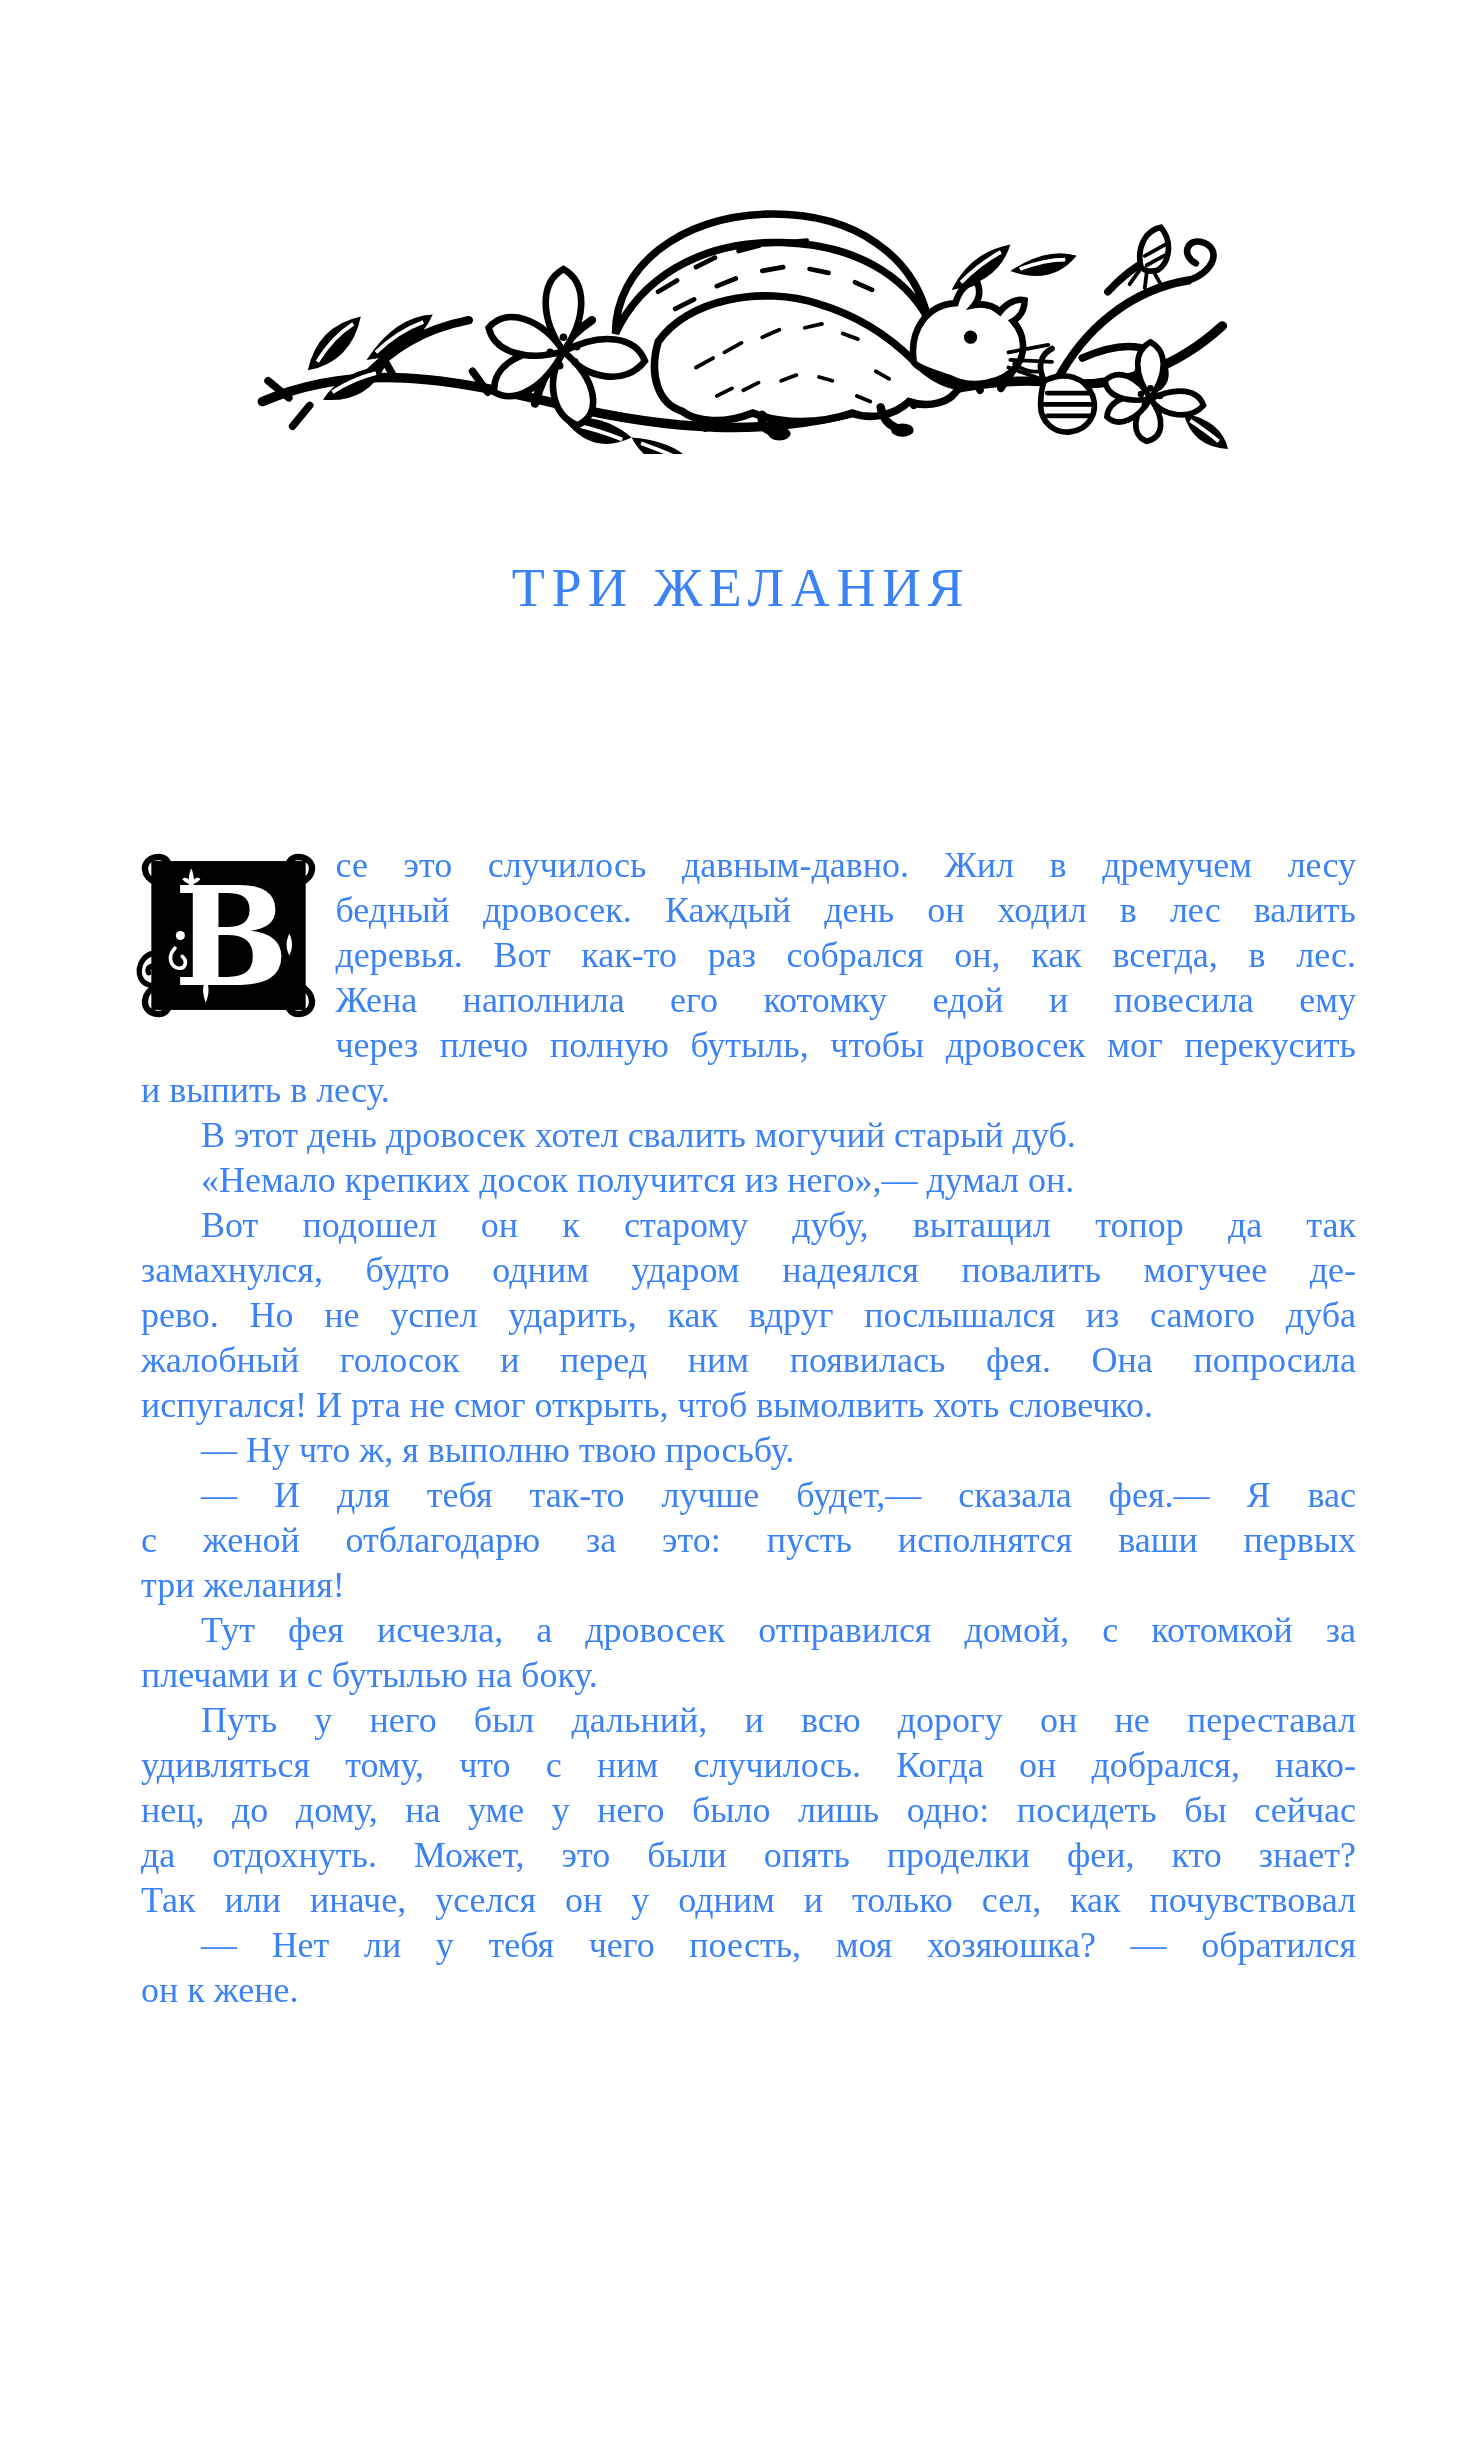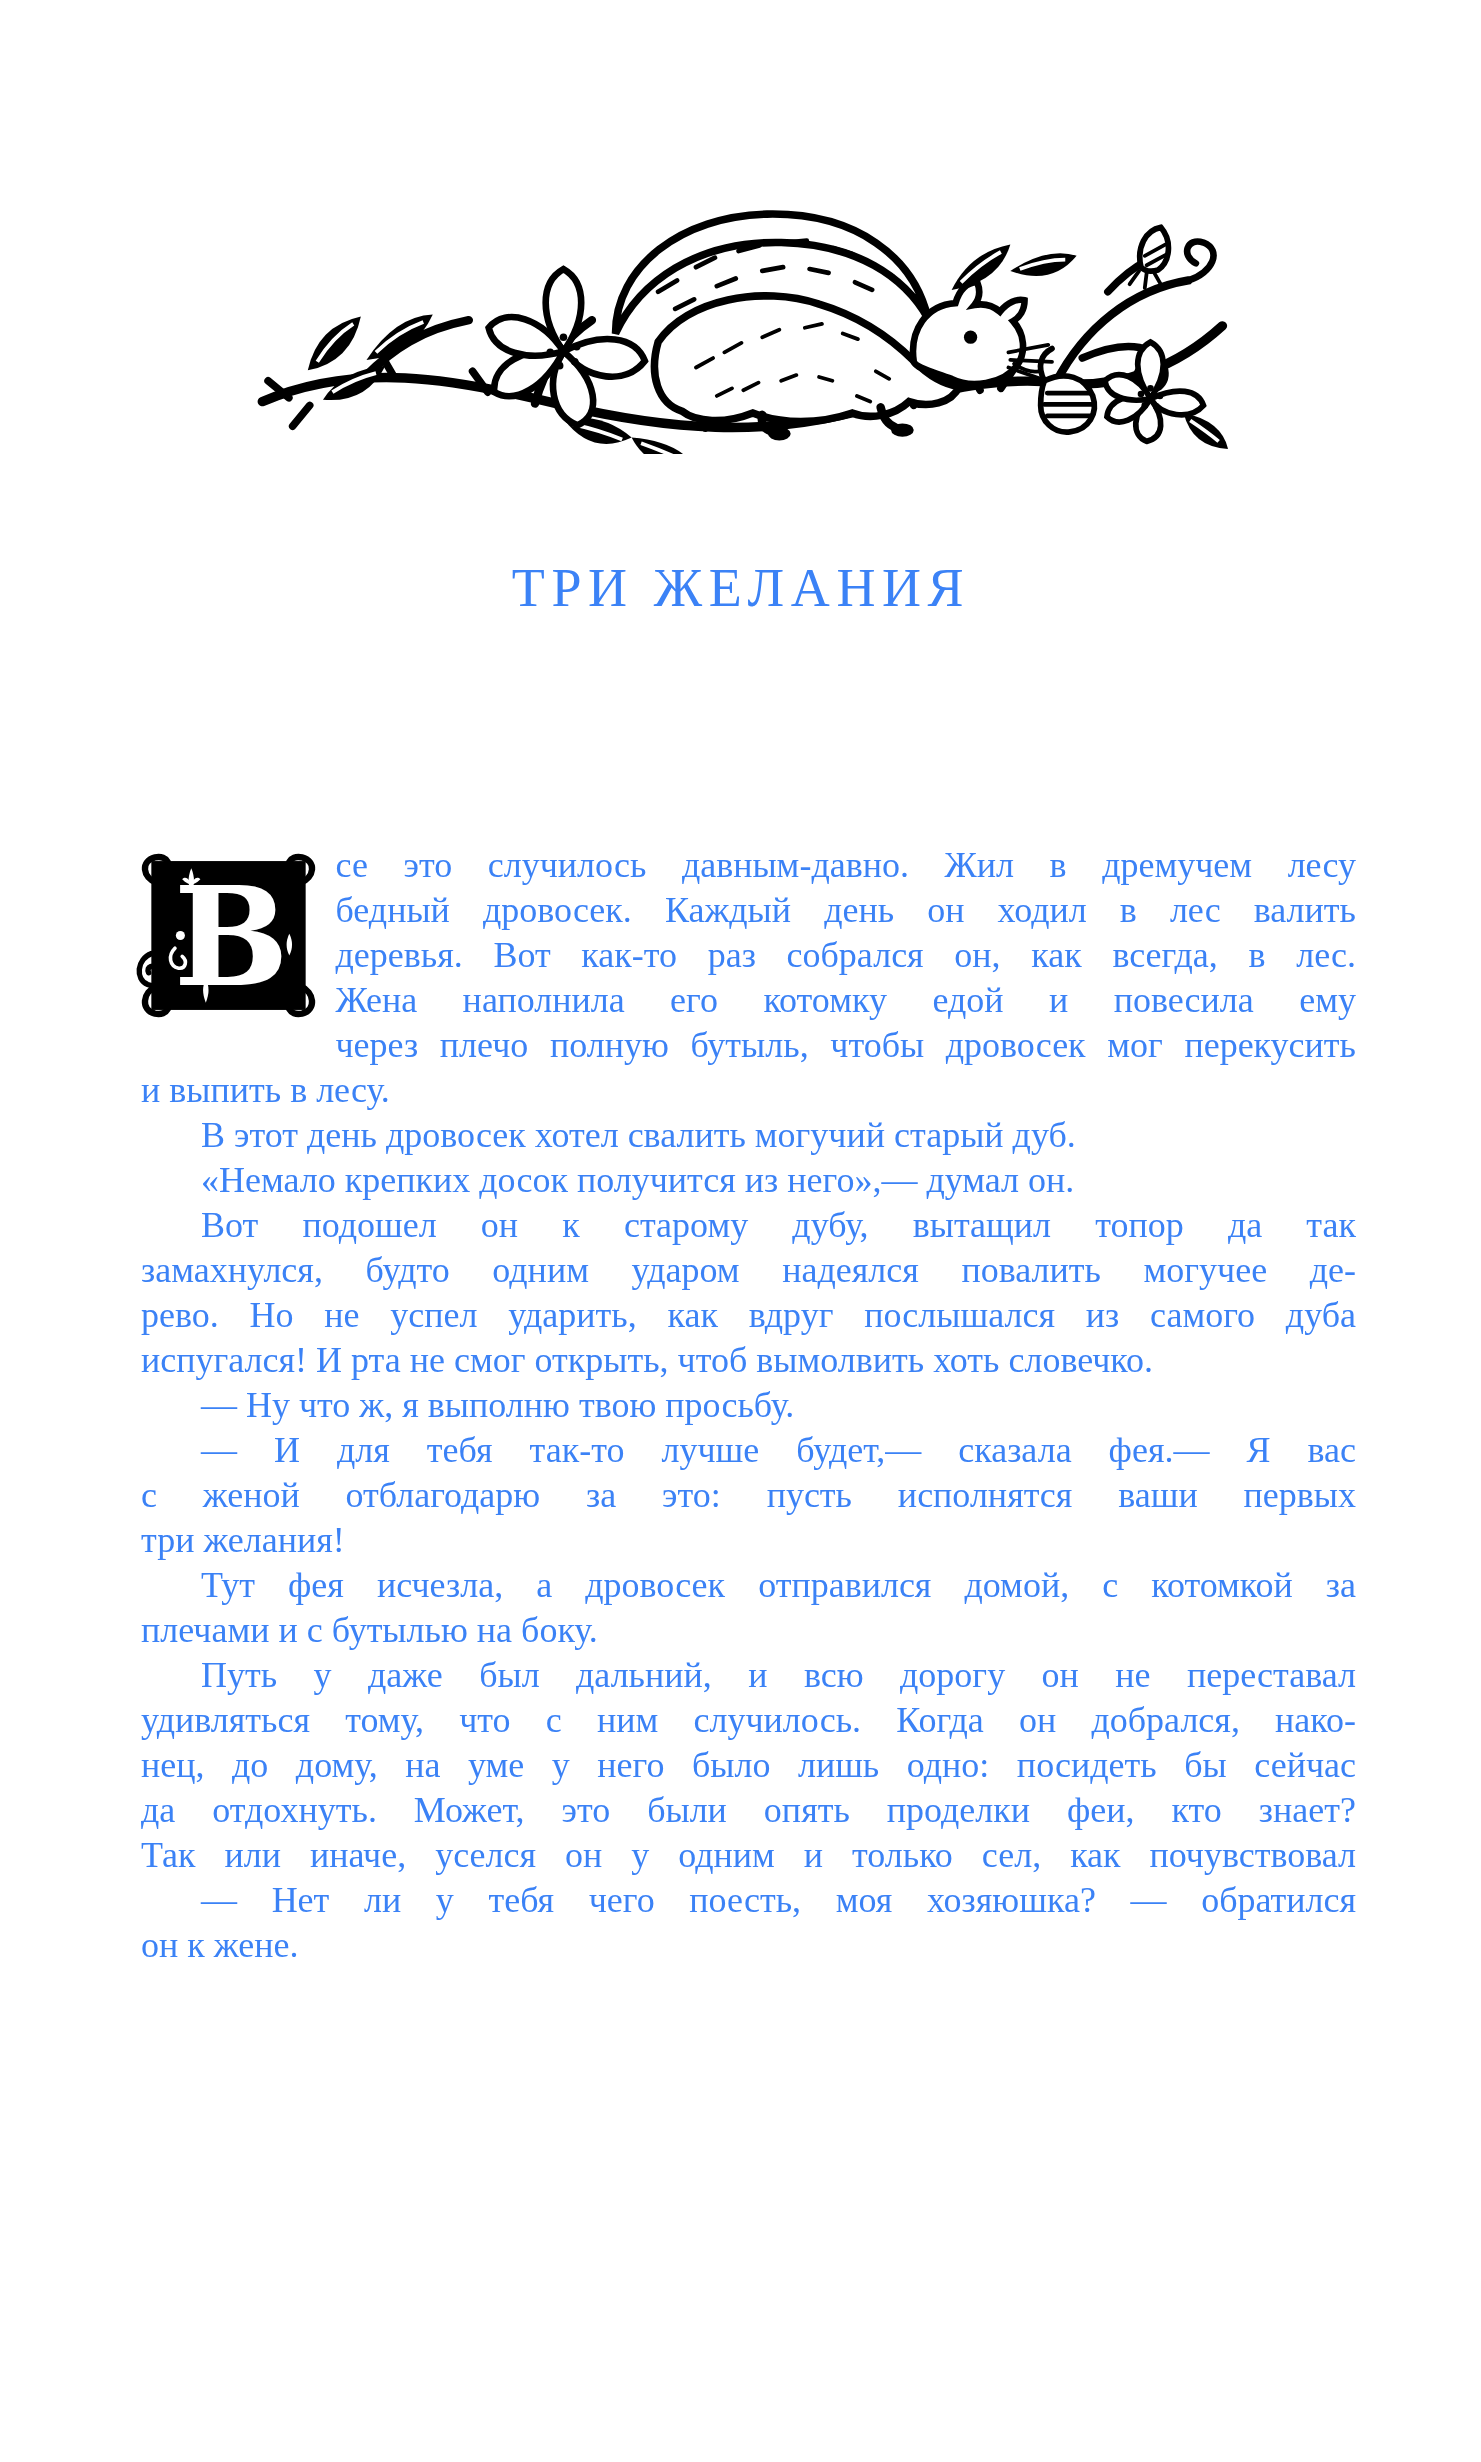--- a/index.html
+++ b/index.html
@@ -198,36 +198,37 @@
       <div class="paragraph">
         <div class="line indent">В этот день дровосек хотел свалить могучий старый дуб.</div>
       </div>
       <div class="paragraph">
         <div class="line indent">«Немало крепких досок получится из него»,— думал он.</div>
       </div>
       <div class="paragraph">
         <div class="line just indent">Вот подошел он к старому дубу, вытащил топор да так</div>
         <div class="line just">замахнулся, будто одним ударом надеялся повалить могучее де-</div>
         <div class="line just">рево. Но не успел ударить, как вдруг послышался из самого дуба</div>
+        <div class="line just">жалобный голосок и перед ним появилась фея. Она попросила</div>
         <div class="line">испугался! И рта не смог открыть, чтоб вымолвить хоть словечко.</div>
       </div>
       <div class="paragraph">
         <div class="line indent">— Ну что ж, я выполню твою просьбу.</div>
       </div>
       <div class="paragraph">
         <div class="line just indent">— И для тебя так-то лучше будет,— сказала фея.— Я вас</div>
         <div class="line just">с женой отблагодарю за это: пусть исполнятся ваши первых</div>
         <div class="line">три желания!</div>
       </div>
       <div class="paragraph">
         <div class="line just indent">Тут фея исчезла, а дровосек отправился домой, с котомкой за</div>
         <div class="line">плечами и с бутылью на боку.</div>
       </div>
       <div class="paragraph">
-        <div class="line just indent">Путь у даже был дальний, и всю дорогу он не переставал</div>
+        <div class="line just indent">Путь у него был дальний, и всю дорогу он не переставал</div>
         <div class="line just">удивляться тому, что с ним случилось. Когда он добрался, нако-</div>
         <div class="line just">нец, до дому, на уме у него было лишь одно: посидеть бы сейчас</div>
         <div class="line just">да отдохнуть. Может, это были опять проделки феи, кто знает?</div>
         <div class="line just">Так или иначе, уселся он у одним и только сел, как почувствовал</div>
       </div>
       <div class="paragraph">
         <div class="line just indent">— Нет ли у тебя чего поесть, моя хозяюшка? — обратился</div>
         <div class="line">он к жене.</div>
       </div>
     </div>

